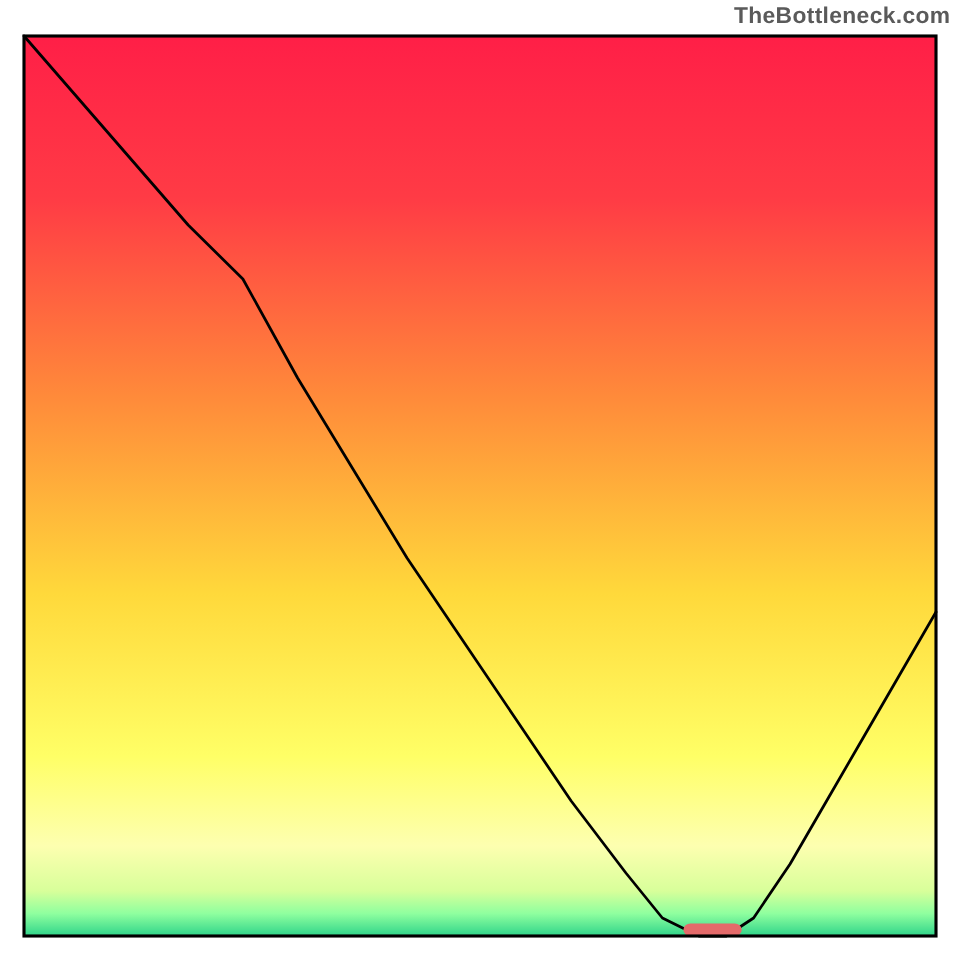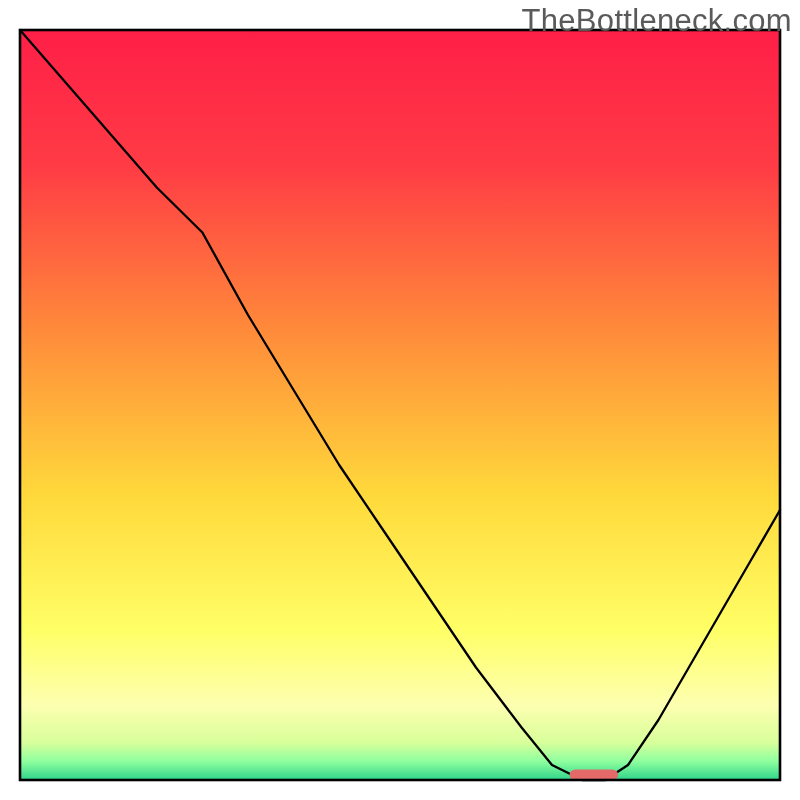--- a/index.html
+++ b/index.html
@@ -12,22 +12,22 @@
   }
   .chart-wrap {
     position: relative;
     width: 800px;
     height: 800px;
   }
   .watermark {
     position: absolute;
     top: 3px;
     right: 8px;
-    font-size: 31px;
-    font-weight: 400;
+    font-size: 19px;
+    font-weight: 700;
     color: #5a5a5a;
     letter-spacing: 0.3px;
     text-align: right;
   }
   svg {
     display: block;
   }
 </style>
 </head>
 <body>

